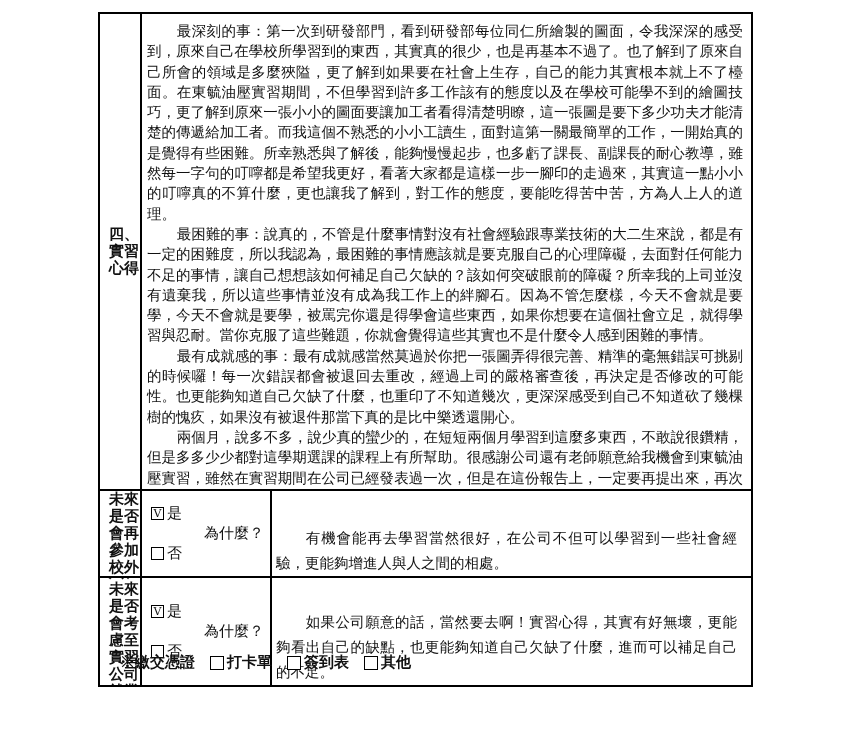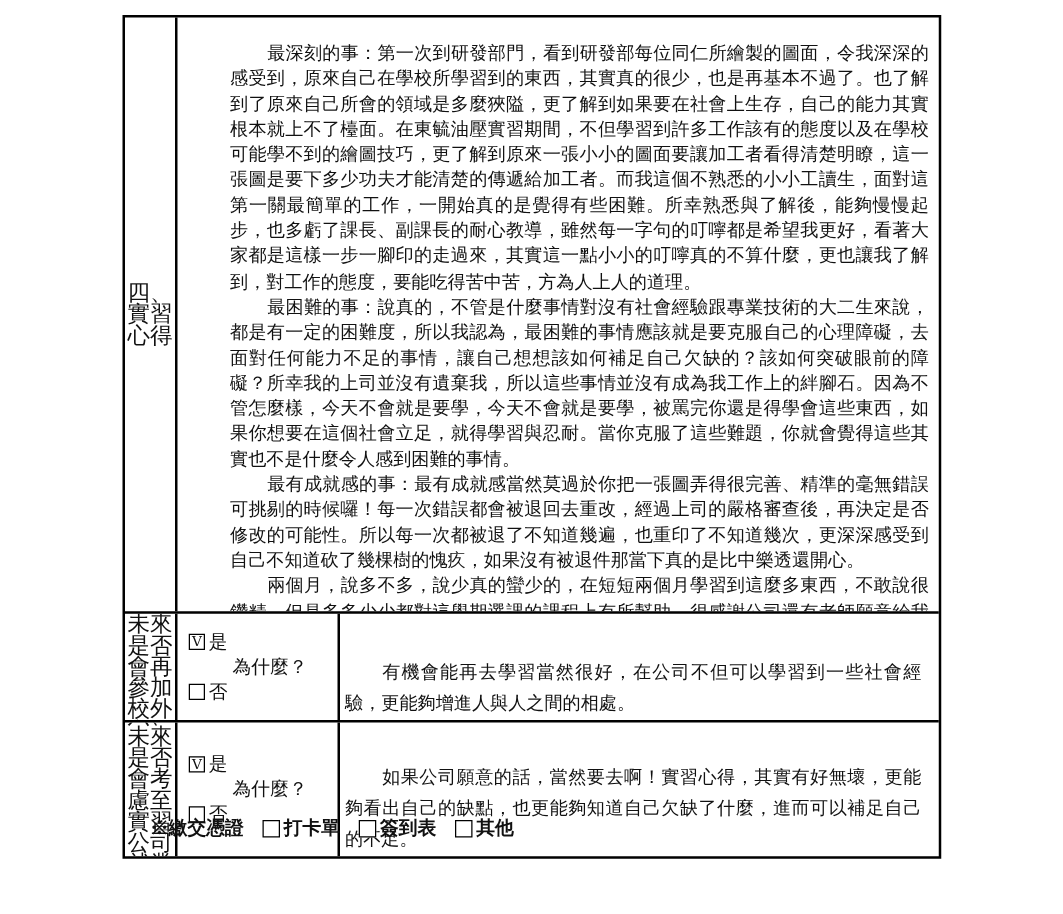--- a/index.html
+++ b/index.html
@@ -17,41 +17,41 @@
   }
   .row { display: flex; align-items: stretch; }
   .row + .row { border-top: 2px solid #000; }
 
   .label-cell {
     flex: 0 0 42px; width: 42px; border-right: 2px solid #000;
     display: flex; align-items: center; justify-content: center;
     padding: 1px; overflow: hidden;
   }
   .label-text {
-    font-size: 18px; line-height: 17px; text-align: center;
-    word-break: break-all; letter-spacing: 0;
+    font-size: 15px; line-height: 17px; text-align: right;
+    word-break: break-all; letter-spacing: 0; font-weight: bold;
   }
 
   .row-s4 { height: 475px; }
-  .content-cell { flex: 1 1 auto; padding: 19px 8px 0 5px; overflow: hidden; margin-left: 37px; }
+  .content-cell { flex: 1 1 auto; padding: 7px 8px 0 5px; overflow: hidden; }
   .content-cell p {
     font-size: 14.5px; line-height: 20.3px;
     text-indent: 2.05em; text-align: justify; text-justify: inter-ideograph;
   }
 
   .row-s5 { height: 87px; }
   .row-s6 { height: 109px; }
 
   .check-cell {
     flex: 0 0 130px; width: 130px; border-right: 2px solid #000;
     display: flex; flex-direction: column; justify-content: center;
     padding-left: 9px; gap: 1px;
   }
   .cb-line { display: flex; align-items: center; gap: 3px; height: 19px; font-size: 15px; }
-  .why-line { margin-left: 35px; height: 19px; font-size: 15px; display: flex; align-items: center; }
+  .why-line { margin-left: 53px; height: 19px; font-size: 15px; display: flex; align-items: center; }
   .checkbox {
     width: 13px; height: 13px; border: 1.5px solid #000; background: #fff;
     display: inline-flex; align-items: center; justify-content: center;
     flex: 0 0 13px;
   }
   .checkbox .mark { font-size: 11px; line-height: 1; }
 
   .answer-cell {
     flex: 1 1 auto; display: flex; align-items: flex-end;
     padding: 0 14px 0 4px; overflow: hidden;
@@ -76,21 +76,21 @@
 
   <div class="report-table">
 
     <div class="row row-s4">
       <div class="label-cell">
         <div class="label-text">四、實習心得</div>
       </div>
       <div class="content-cell">
         <p>最深刻的事：第一次到研發部門，看到研發部每位同仁所繪製的圖面，令我深深的感受到，原來自己在學校所學習到的東西，其實真的很少，也是再基本不過了。也了解到了原來自己所會的領域是多麼狹隘，更了解到如果要在社會上生存，自己的能力其實根本就上不了檯面。在東毓油壓實習期間，不但學習到許多工作該有的態度以及在學校可能學不到的繪圖技巧，更了解到原來一張小小的圖面要讓加工者看得清楚明瞭，這一張圖是要下多少功夫才能清楚的傳遞給加工者。而我這個不熟悉的小小工讀生，面對這第一關最簡單的工作，一開始真的是覺得有些困難。所幸熟悉與了解後，能夠慢慢起步，也多虧了課長、副課長的耐心教導，雖然每一字句的叮嚀都是希望我更好，看著大家都是這樣一步一腳印的走過來，其實這一點小小的叮嚀真的不算什麼，更也讓我了解到，對工作的態度，要能吃得苦中苦，方為人上人的道理。</p>
         <p>最困難的事：說真的，不管是什麼事情對沒有社會經驗跟專業技術的大二生來說，都是有一定的困難度，所以我認為，最困難的事情應該就是要克服自己的心理障礙，去面對任何能力不足的事情，讓自己想想該如何補足自己欠缺的？該如何突破眼前的障礙？所幸我的上司並沒有遺棄我，所以這些事情並沒有成為我工作上的絆腳石。因為不管怎麼樣，今天不會就是要學，今天不會就是要學，被罵完你還是得學會這些東西，如果你想要在這個社會立足，就得學習與忍耐。當你克服了這些難題，你就會覺得這些其實也不是什麼令人感到困難的事情。</p>
-        <p>最有成就感的事：最有成就感當然莫過於你把一張圖弄得很完善、精準的毫無錯誤可挑剔的時候囉！每一次錯誤都會被退回去重改，經過上司的嚴格審查後，再決定是否修改的可能性。所以每一次都被退了不知道幾遍，也重印了不知道幾次，更深深感受到自己不知道砍了幾棵樹的愧疚，如果沒有被退件那當下真的是比中樂透還開心。</p>
+        <p>最有成就感的事：最有成就感當然莫過於你把一張圖弄得很完善、精準的毫無錯誤可挑剔的時候囉！每一次錯誤都會被退回去重改，經過上司的嚴格審查後，再決定是否修改的可能性。也更能夠知道自己欠缺了什麼，也重印了不知道幾次，更深深感受到自己不知道砍了幾棵樹的愧疚，如果沒有被退件那當下真的是比中樂透還開心。</p>
         <p>兩個月，說多不多，說少真的蠻少的，在短短兩個月學習到這麼多東西，不敢說很鑽精，但是多多少少都對這學期選課的課程上有所幫助。很感謝公司還有老師願意給我機會到東毓油壓實習，雖然在實習期間在公司已經發表過一次，但是在這份報告上，一定要再提出來，再次感謝這個難能可貴的機會。</p>
       </div>
     </div>
 
     <div class="row row-s5">
       <div class="label-cell">
         <div class="label-text">五、未來是否會再參加校外實習</div>
       </div>
       <div class="check-cell">
         <div class="cb-line">

